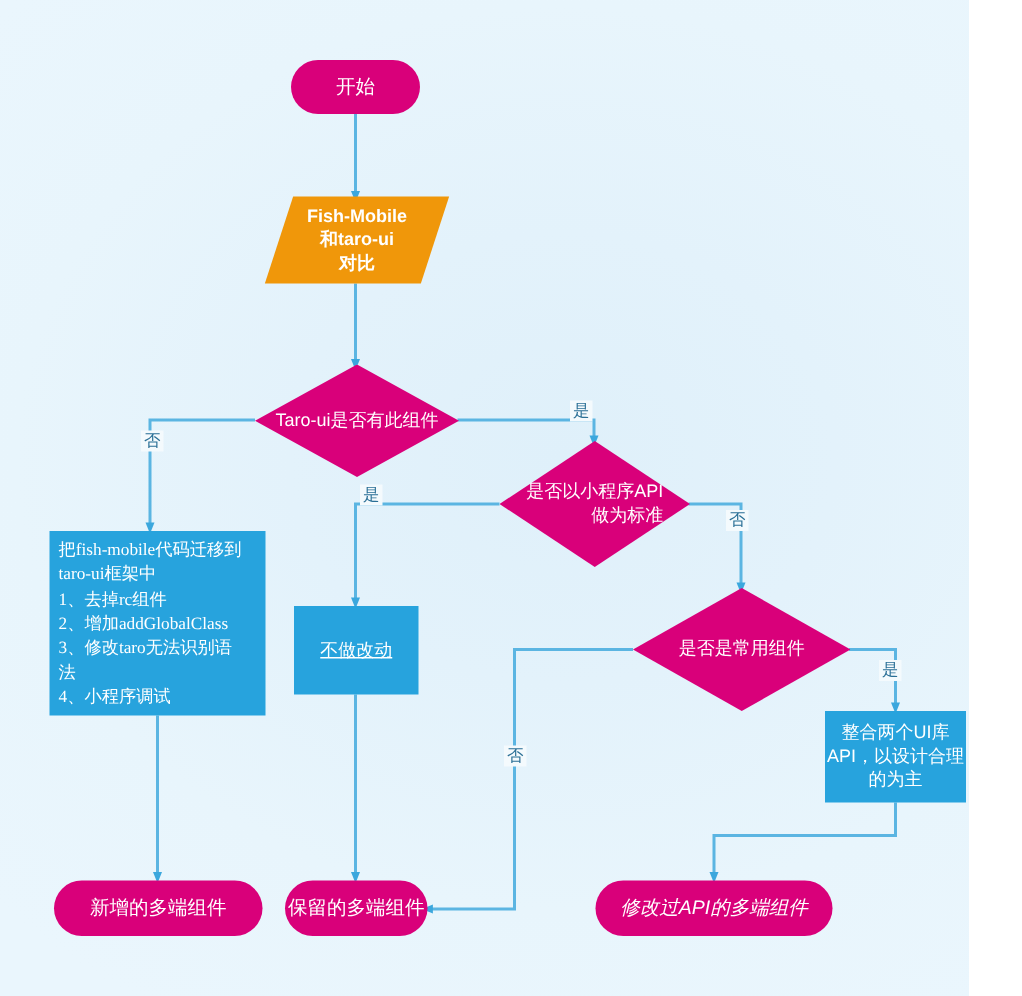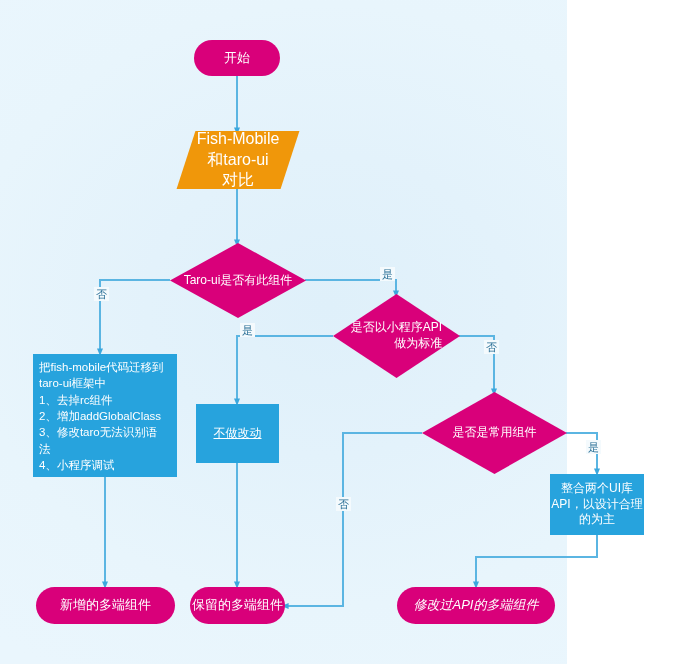--- a/index.html
+++ b/index.html
@@ -7,21 +7,21 @@
     padding: 0;
   }
   body {
     width: 681px;
     height: 664px;
     font-family: "Liberation Sans", "DejaVu Sans", sans-serif;
     overflow: hidden;
   }
   #canvas {
     position: relative;
-    width: 567px;
+    width: 646px;
     height: 664px;
     background: radial-gradient(ellipse 520px 430px at 58% 46%, #dff0fa 0%, #e3f2fb 35%, #e8f5fc 70%, #eaf6fd 100%);
   }
   #edges {
     position: absolute;
     left: 0;
     top: 0;
     width: 681px;
     height: 664px;
   }
@@ -59,23 +59,24 @@
   }
   .para-text {
     position: absolute;
     left: 0; top: 0;
     width: 100%; height: 100%;
     display: flex;
     align-items: center;
     justify-content: center;
     text-align: center;
     color: #ffffff;
-    font-size: 16px;
+    font-size: 12px;
     line-height: 1.3;
     white-space: pre-line;
+    font-weight: bold;
   }
 
   
   .dec-wrap {
     position: absolute;
   }
   .dec-shape {
     position: absolute;
     left: 0; top: 0;
     width: 100%; height: 100%;
@@ -175,21 +176,21 @@
     <div class="dec-shape"></div>
     <div class="dec-text">是否以小程序API
 做为标准</div>
   </div>
 
   <div class="dec-wrap" style="left:422px; top:392px; width:145px; height:82px;">
     <div class="dec-shape"></div>
     <div class="dec-text">是否是常用组件</div>
   </div>
 
-  <div class="node proc left-align" style="left:33px; top:354px; width:144px; height:123px;">把fish-mobile代码迁移到
+  <div class="node proc left-align" style="left:33px; top:354px; width:144px; height:123px;font-family:Liberation Serif, serif;">把fish-mobile代码迁移到
 taro-ui框架中
 1、去掉rc组件
 2、增加addGlobalClass
 3、修改taro无法识别语
 法
 4、小程序调试</div>
 
   <div class="node proc" style="left:196px; top:404px; width:83px; height:59px;text-decoration:underline;">不做改动</div>
 
   <div class="node term big" style="left:36px; top:587px; width:139px; height:37px;">新增的多端组件</div>

